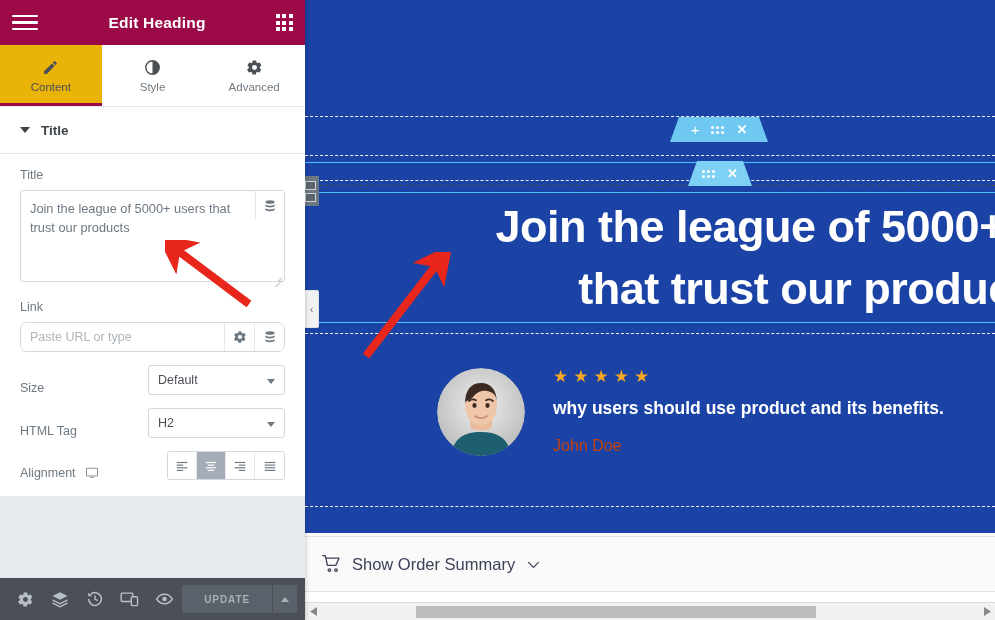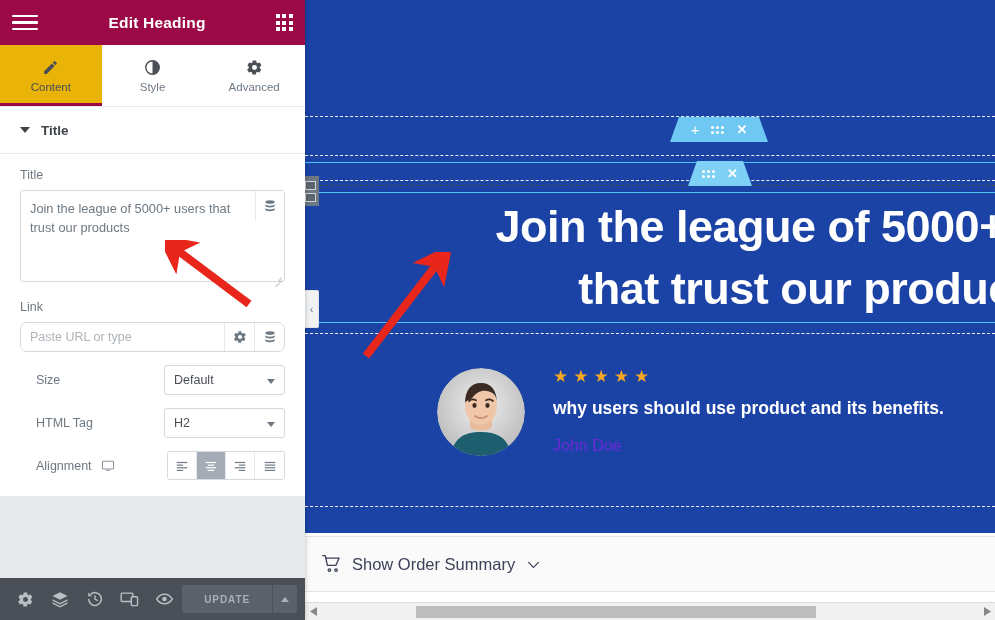--- a/index.html
+++ b/index.html
@@ -76,21 +76,21 @@
 
   .link-row { display: flex; border: 1px solid #d5d8dc; border-radius: 7px; overflow: hidden; height: 30px; }
   .link-row input {
     flex: 1; border: 0; outline: none; padding: 0 9px; font-size: 12.5px;
     color: #4a4f55; font-family: "Liberation Sans", sans-serif; background: #fff;
   }
   .link-row input::placeholder { color: #aeb4ba; }
   .link-btn { width: 30px; border-left: 1px solid #e6e9ec; display: flex;
     align-items: center; justify-content: center; cursor: pointer; background: #fff; }
 
-  .row { display: flex; align-items: center; padding: 13px 20px 0 36px; }
+  .row { display: flex; align-items: flex-end; padding: 13px 20px 0 20px; }
   .row .lbl { font-size: 12.5px; color: #6d7882; flex: 0 0 128px; display:flex; align-items:center; gap:9px; }
   .select {
     position: relative; width: 137px; height: 30px; border: 1px solid #d5d8dc;
     border-radius: 3px; background: #fff; display: flex; align-items: center;
     padding: 0 9px; font-size: 12.5px; color: #4a4f55; cursor: pointer;
   }
   .select .arrow { position: absolute; right: 9px; top: 13px; width: 0; height: 0;
     border-left: 4.5px solid transparent; border-right: 4.5px solid transparent;
     border-top: 5px solid #6d7882; }
 
@@ -158,21 +158,21 @@
     font-size: 45px; font-weight: bold; color: #fff; line-height: 62px;
     letter-spacing: -.5px; text-align: center; white-space: nowrap;
   }
   .hero-h2 .l2 { display: block; }
 
   .testi { position: absolute; left: 132px; top: 368px; display: flex; gap: 28px; align-items: flex-start; }
   .avatar { width: 88px; height: 88px; border-radius: 50%; overflow: hidden; flex: 0 0 88px; position: relative; }
   .stars { display: flex; gap: 5px; margin-bottom: 11px; }
   .star { color: #F5A623; font-size: 17px; line-height: 1; }
   .review { font-size: 17.5px; font-weight: bold; color: #fff; line-height: 24px; white-space: nowrap; }
-  .rname { font-size: 16px; color: #6d28d9; margin-top: 17px; }
+  .rname { font-size: 16px; color: #c2410c; margin-top: 17px; }
 
   .order-bar {
     position: absolute; left: 0; right: 0; top: 536px; height: 56px;
     background: #fafafa; border-top: 1px solid #e3e3e3; border-bottom: 1px solid #e3e3e3;
     display: flex; align-items: center; padding-left: 16px; gap: 10px;
   }
   .order-label { font-size: 16.5px; color: #3c4257; }
   .cart-ico { width: 21px; height: 20px; }
 
   .hscroll { position: absolute; left: 0; right: 0; bottom: 0; height: 18px;

